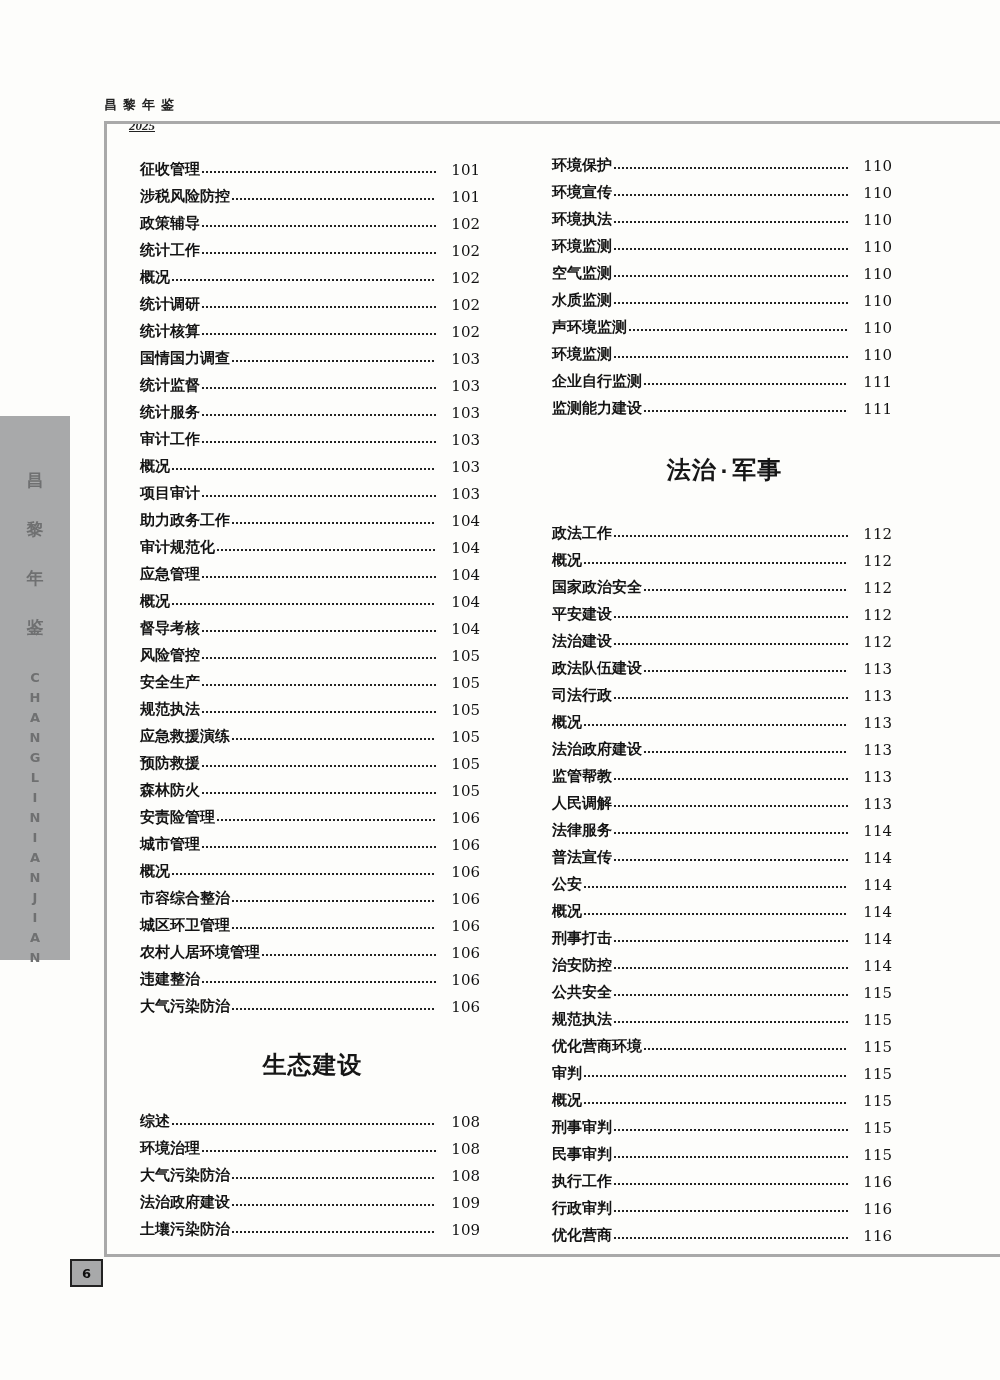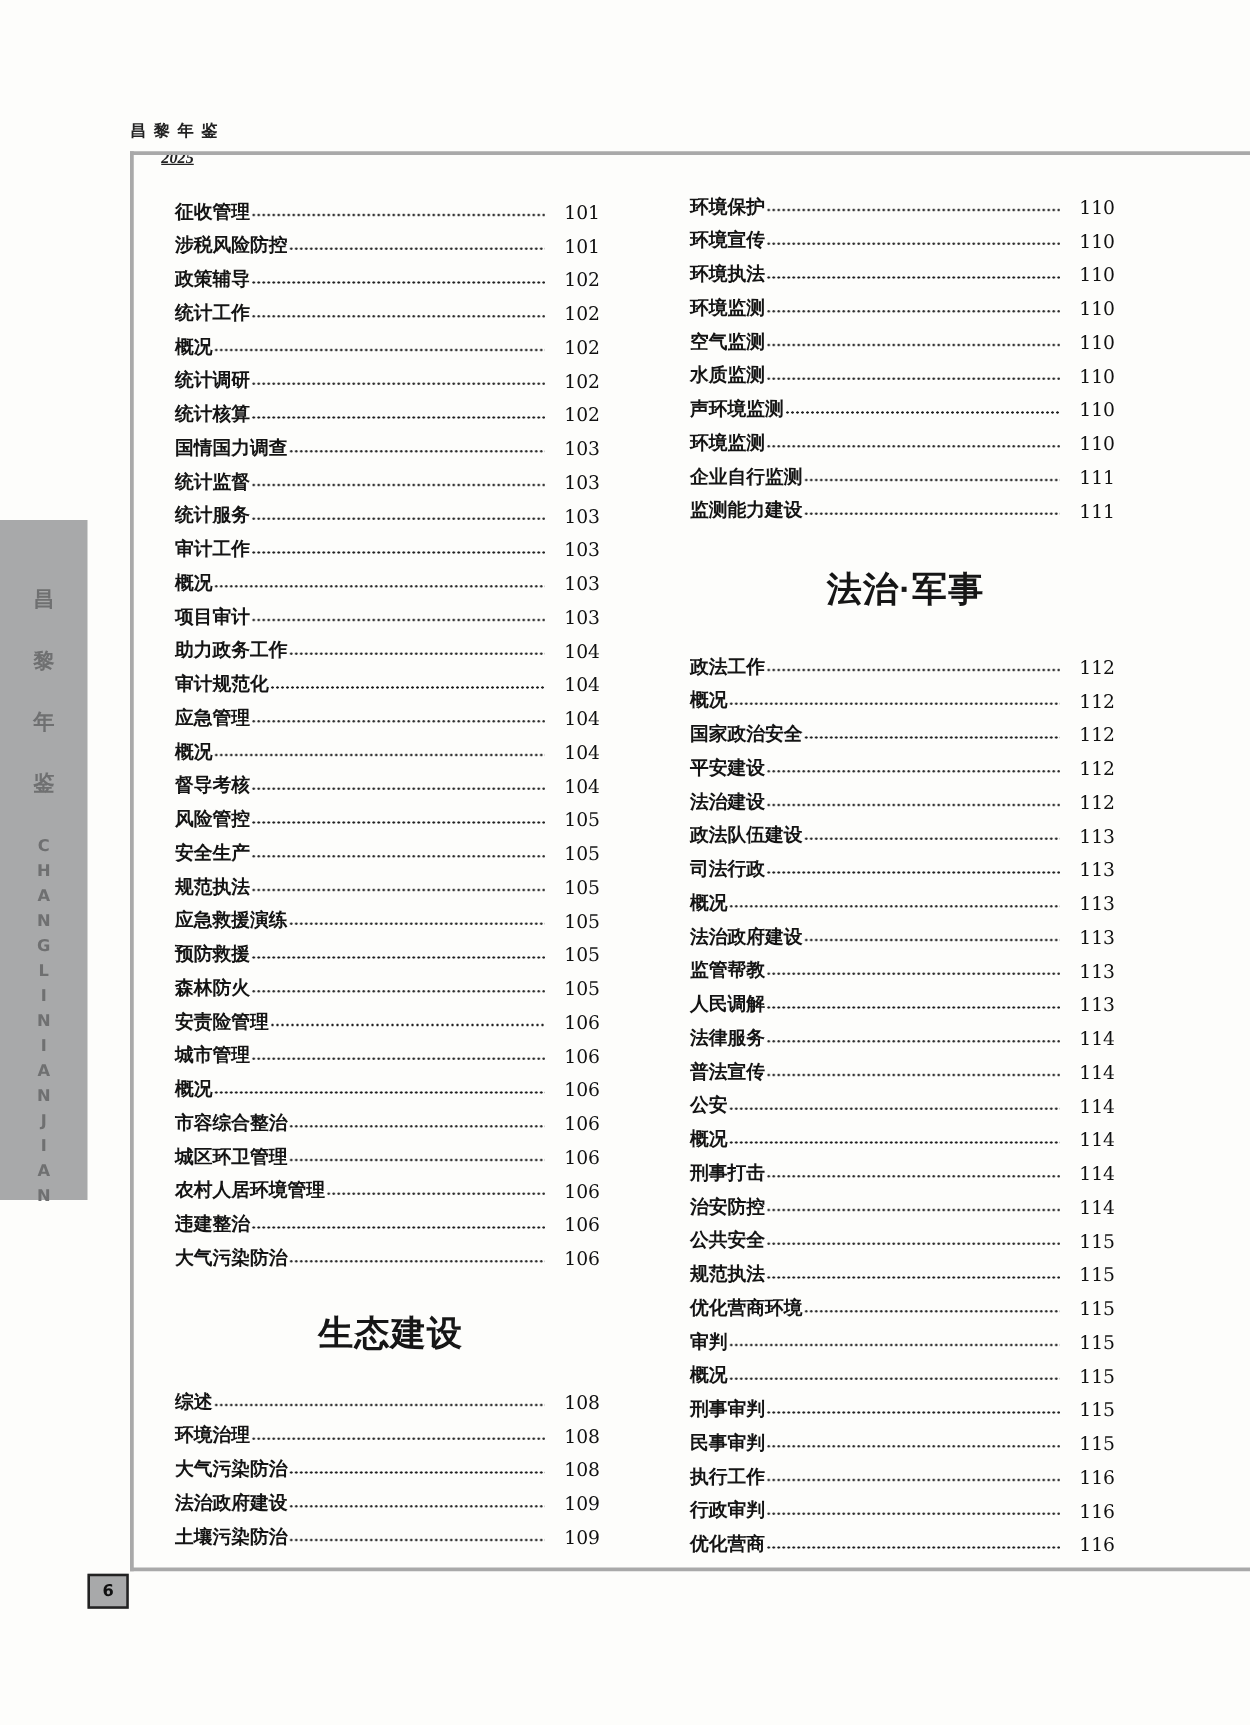--- a/index.html
+++ b/index.html
@@ -45,22 +45,22 @@
     .entry .leader {
       flex: 1; height: 2px; margin: 4px 14px 0 1px;
       background-image: radial-gradient(circle, #222 0.9px, transparent 1.1px);
       background-size: 4px 2px; background-repeat: repeat-x;
     }
     .entry .page {
       width: 30px; text-align: right; font-family: "DejaVu Serif", serif;
       font-size: 15px; font-weight: normal; color: #111; margin-right: 5px;
     }
     .section-title {
-      text-align: center; font-family: Liberation Sans, sans-serif; font-weight: bold;
-      font-size: 28px; color: #161616; letter-spacing: 1px;
+      text-align: center; font-family: Liberation Mono, monospace; font-weight: bold;
+      font-size: 24px; color: #161616; letter-spacing: 1px;
     }
     .left .section-title { height: 72px; line-height: 62px; margin-top: 16px; }
     .right .section-title { height: 80px; line-height: 64px; margin-top: 18px; }
   </style>
 </head>
 <body>
 
 <div class="header">
   <span>昌黎年鉴</span>
   <span class="year">2025</span>

